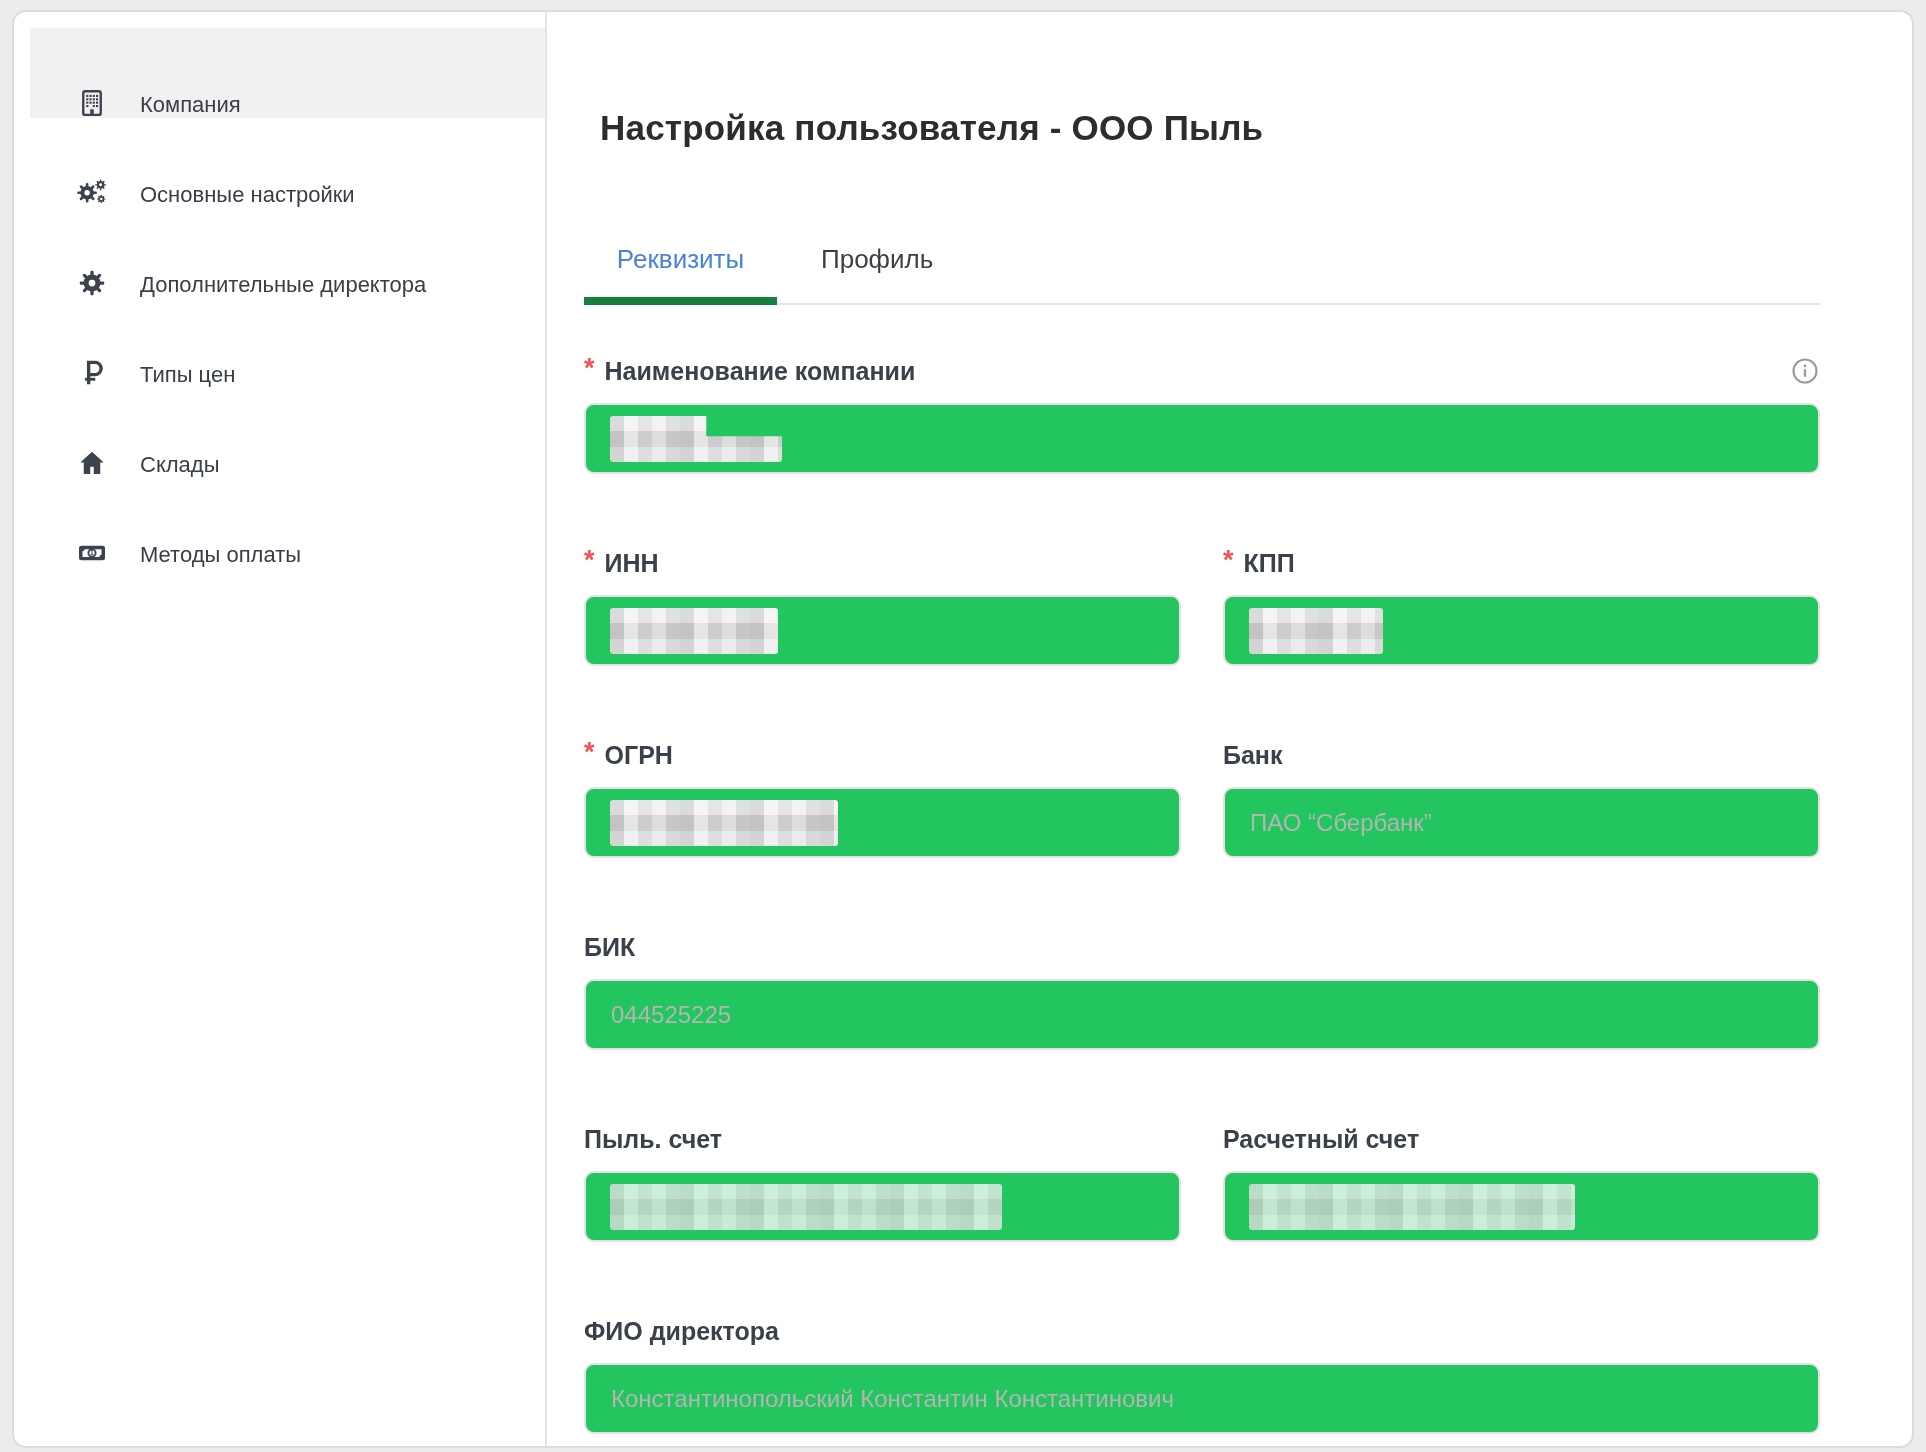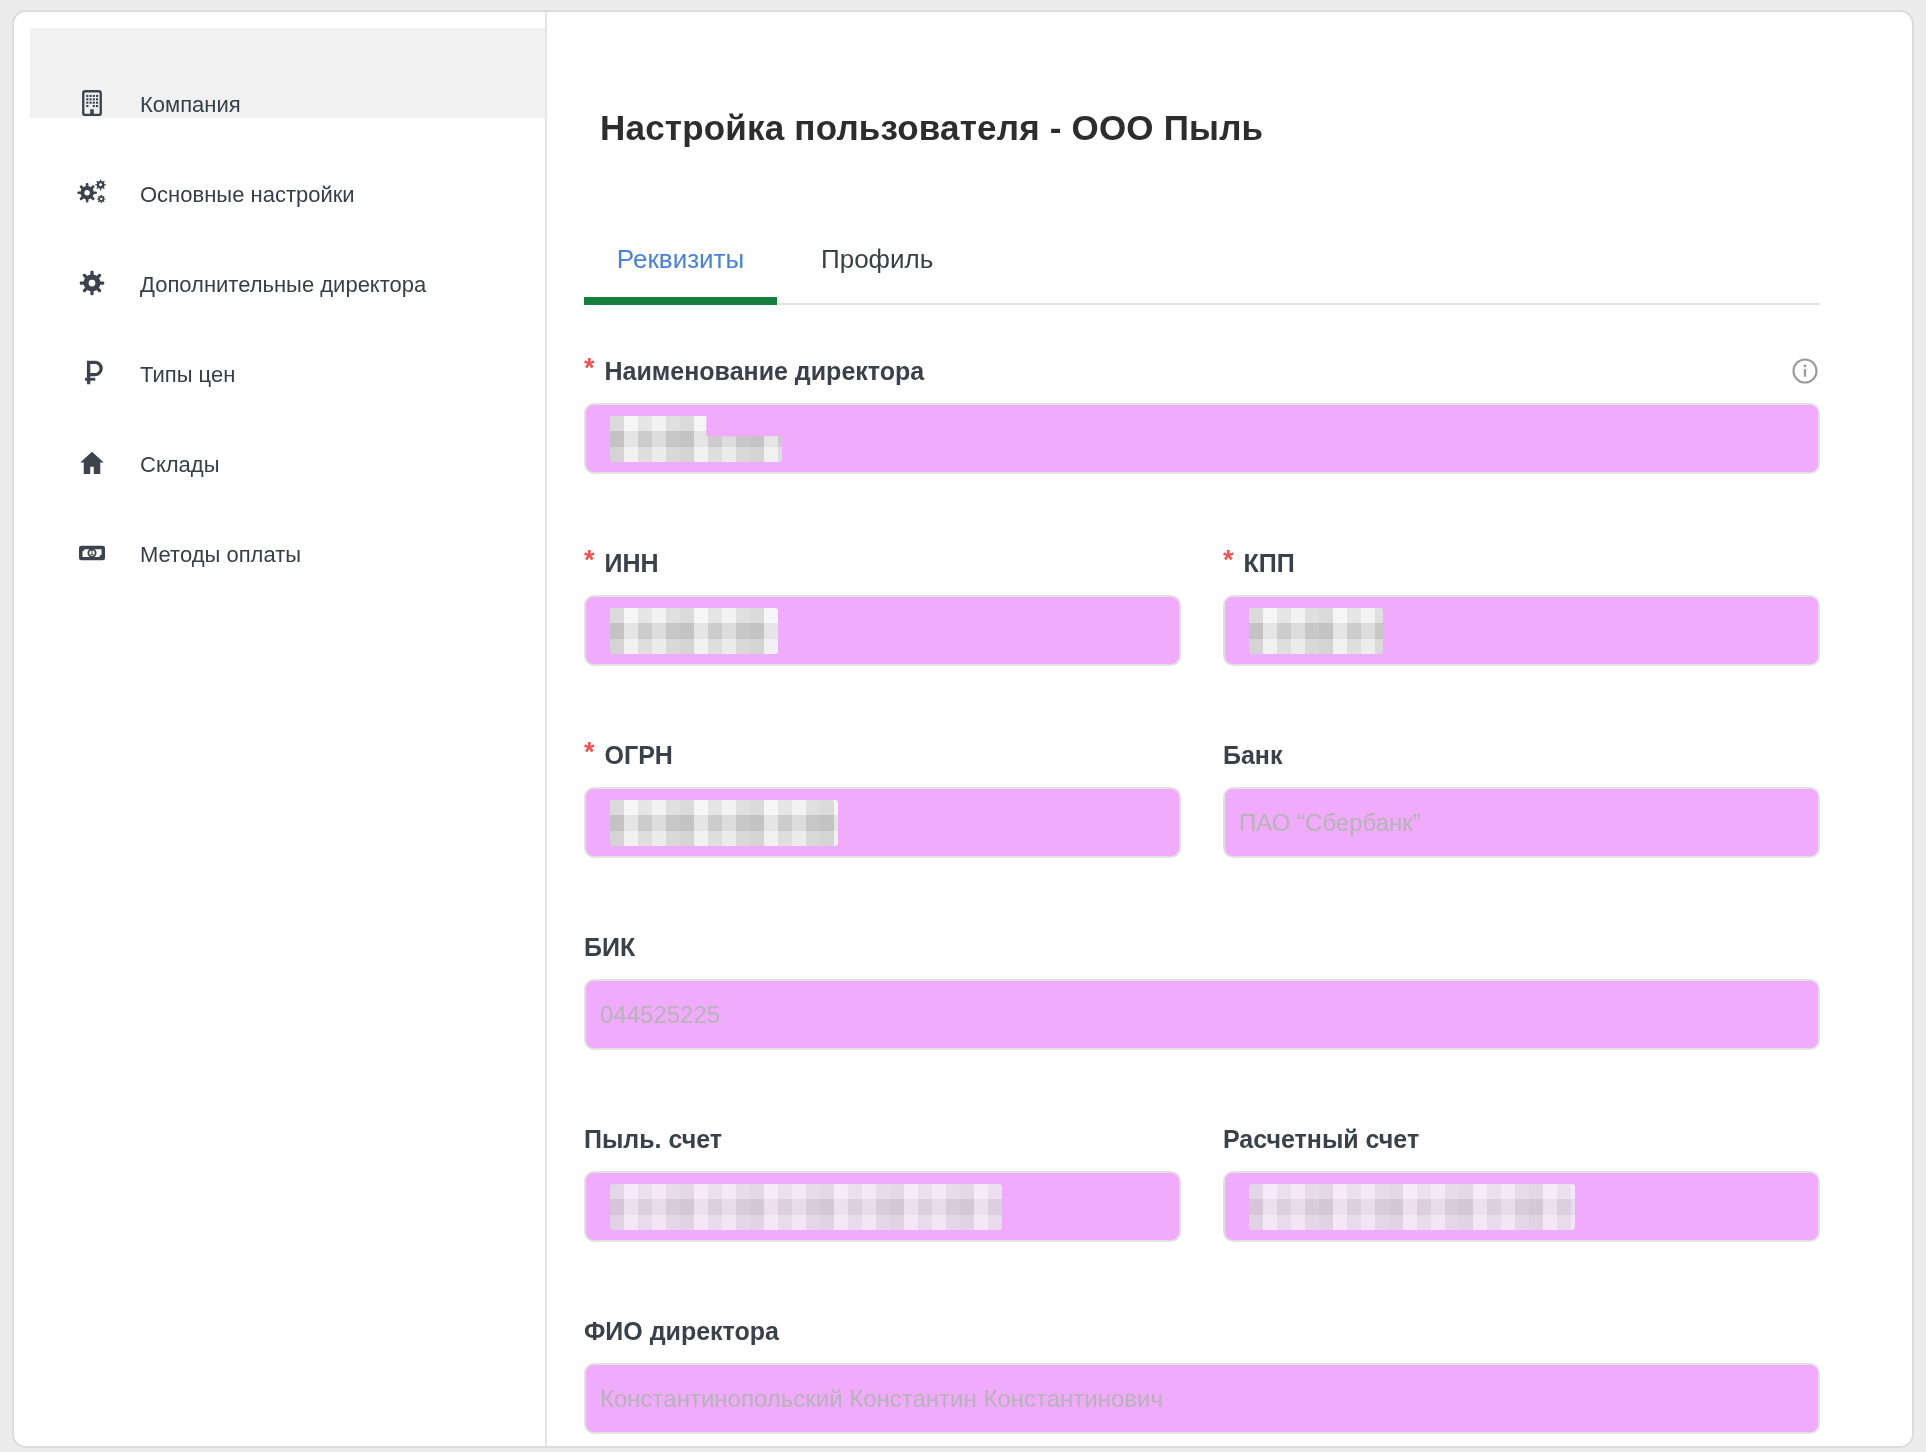--- a/index.html
+++ b/index.html
@@ -81,24 +81,24 @@
   }
   .field-label { font-size:25px; font-weight:bold; color:#3a414b; }
   .info-btn {
     margin-left:auto; width:30px; height:30px;
     cursor:pointer; background:none; border:none; padding:0;
   }
   .input-wrap { position:relative; }
   input.txt {
     width:100%; height:71px;
     border:2px solid #e2e2e2; border-radius:10px;
-    padding:0 14px;
+    padding:0 25px;
     font-size:24px; color:#3a414b;
     font-family:"Liberation Sans","DejaVu Sans",sans-serif;
-    background:#f0abfc; outline:none;
+    background:#22c55e; outline:none;
   }
   input.txt::placeholder { color:#b5b5b5; opacity:1; }
   
   .redact {
     position:absolute; left:26px; top:13px;
     height:46px; border-radius:3px;
     background-color:#e0e0e0;
     background-image:
       repeating-linear-gradient(90deg,
         rgba(0,0,0,.085) 0 14px, rgba(255,255,255,.38) 14px 28px,
@@ -214,21 +214,21 @@
     <div class="tabs">
       <div class="tab first active">Реквизиты</div>
       <div class="tab second">Профиль</div>
     </div>
 
     <section class="form">
 
       <div class="row firstrow">
         <div class="label-row">
           <span class="req">*</span>
-          <span class="field-label">Наименование директора</span>
+          <span class="field-label">Наименование компании</span>
           <button class="info-btn" title="">
             <svg viewBox="0 0 24 24" width="30" height="30">
               <circle cx="12" cy="12" r="9.2" fill="none" stroke="#9b9b9b" stroke-width="1.7"></circle>
               <circle cx="12" cy="7.9" r="1.15" fill="#9b9b9b"></circle>
               <rect x="11.05" y="10.4" width="1.9" height="6.3" rx="0.95" fill="#9b9b9b"></rect>
             </svg>
           </button>
         </div>
         <div class="input-wrap">
           <input class="txt" type="text" style="">

